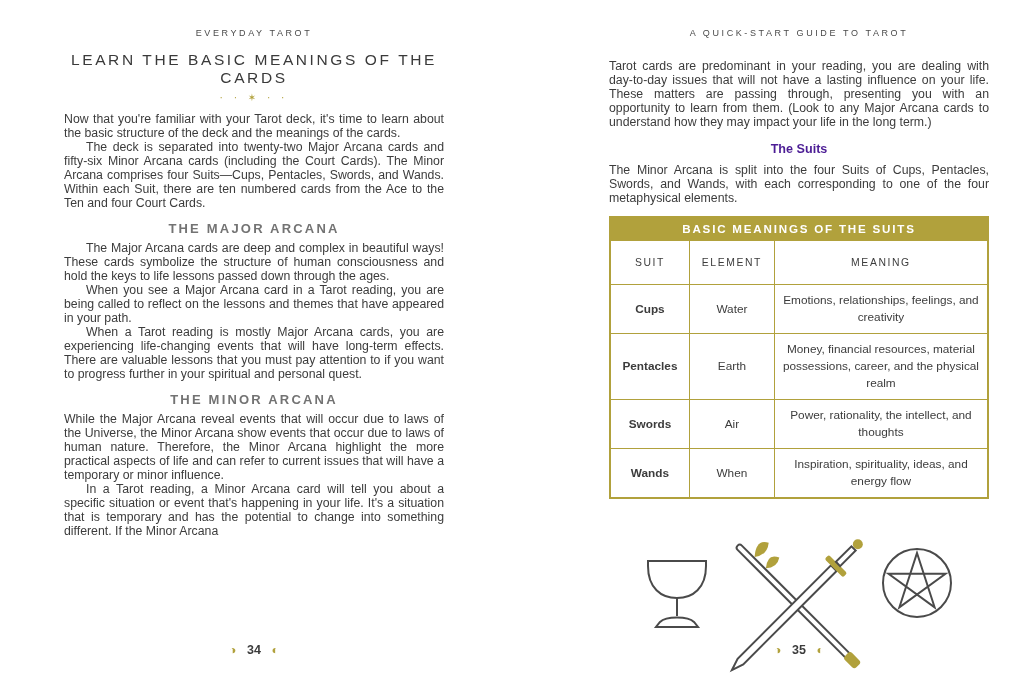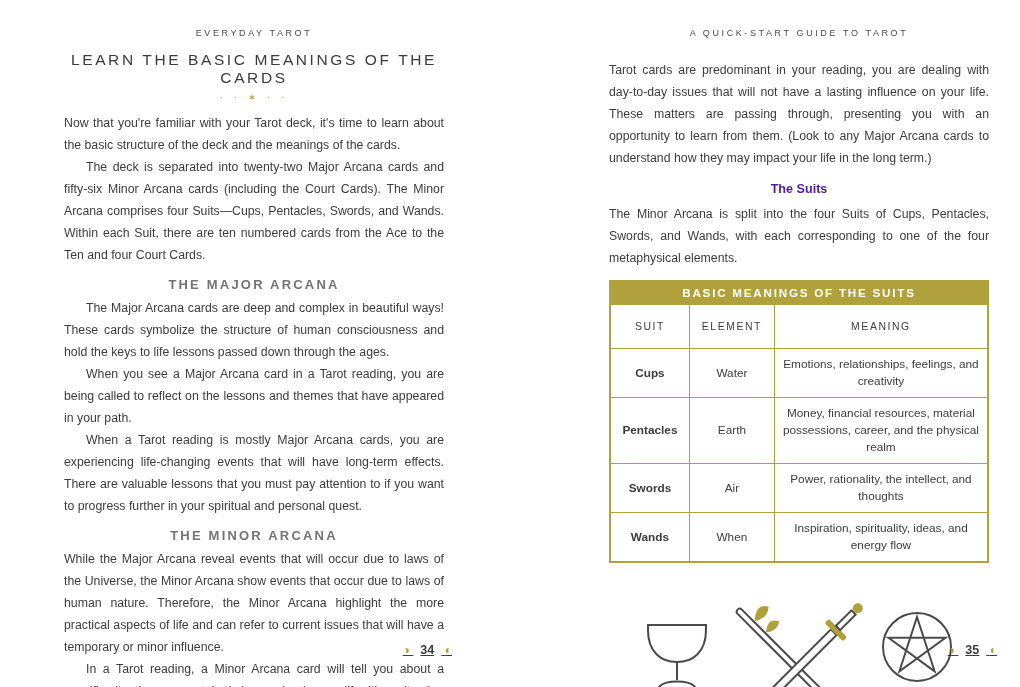--- a/index.html
+++ b/index.html
@@ -19,30 +19,30 @@
   }
   .title {
     margin-top:13px; text-align:center; font-size:15.5px; font-weight:400;
     letter-spacing:2.6px; color:#3a3a3a;
   }
   .ornament {
     margin:5px 0 9px; text-align:center; color:#b1a13c; font-size:10px;
     letter-spacing:4px;
   }
   p.body {
-    font-size:12.3px; line-height:22px; text-align:justify; color:#3c3c3c;
+    font-size:12.3px; line-height:14px; text-align:justify; color:#3c3c3c;
   }
   p.indent { text-indent:22px; }
   .section-heading {
     margin:11px 0 5px; text-align:center; font-size:13px; font-weight:700;
     letter-spacing:2.2px; color:#737373;
   }
   .page-footer {
-    position:absolute; bottom:30px; left:8px; width:100%; text-align:right;
-    font-size:12.5px; font-weight:700; color:#3c3c3c;text-decoration:underline;
+    position:absolute; bottom:30px; left:0; width:100%; text-align:center;
+    font-size:12.5px; font-weight:700; color:#3c3c3c;
   }
   .moon { color:#b1a13c; font-size:12px; font-weight:400; position:relative; top:0px; }
   .page-num { margin:0 7px; }
 
   
   .rp-start { margin-top:21px; }
   .suits-heading {
     margin:13px 0 7px; text-align:center; font-size:12.6px; font-weight:700;
     color:#4c1d95;
   }

